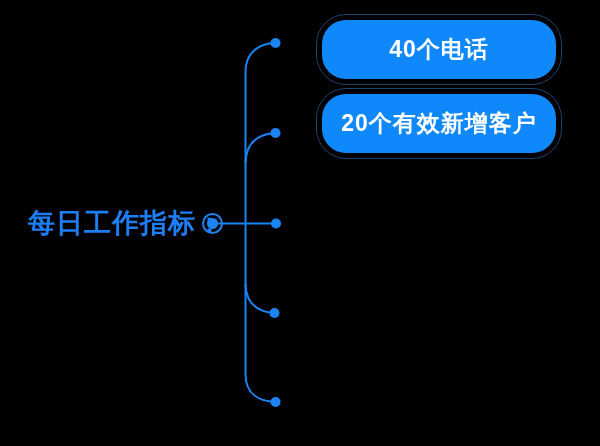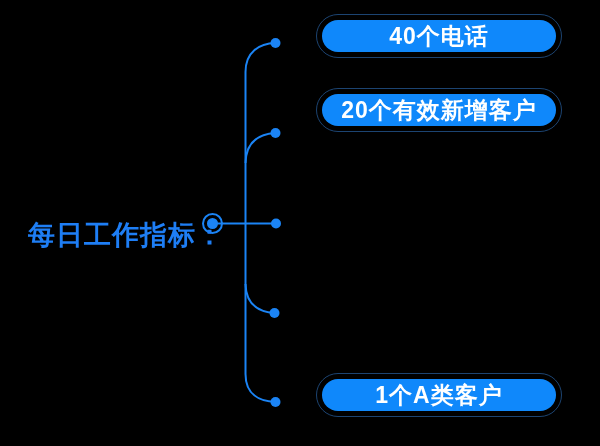--- a/index.html
+++ b/index.html
@@ -35,34 +35,34 @@
   .branch-dot { fill: var(--connector); }
   .root-dot { fill: var(--connector); }
   .root-ring {
     stroke: var(--connector);
     stroke-width: 2;
     fill: none;
   }
   .root-label {
     position: absolute;
     left: 28px;
-    top: 208px;
+    top: 196px;
     height: 55px;
     line-height: 55px;
     font-size: 27px;
     font-weight: bold;
     color: var(--title-text);
     letter-spacing: 1px;
     white-space: nowrap;
   }
   .pill {
     position: absolute;
     left: 316px;
     width: 246px;
-    height: 44px;
+    height: 71px;
     border: 1px solid var(--pill-outline);
     border-radius: 30px;
     background: transparent;
     cursor: pointer;
   }
   .pill-inner {
     position: absolute;
     top: 5px; left: 5px; right: 5px; bottom: 5px;
     border-radius: 24px;
     background: var(--pill-fill);
@@ -117,19 +117,14 @@
   </div>
 
   <div class="pill pill-2">
     <div class="pill-inner">
       <span class="pill-label">20个有效新增客户</span>
     </div>
   </div>
 
 
 
-  <div class="pill pill-5">
-    <div class="pill-inner">
-      <span class="pill-label">1个A类客户</span>
-    </div>
-  </div>
 
 </div>
 
 </body></html>

